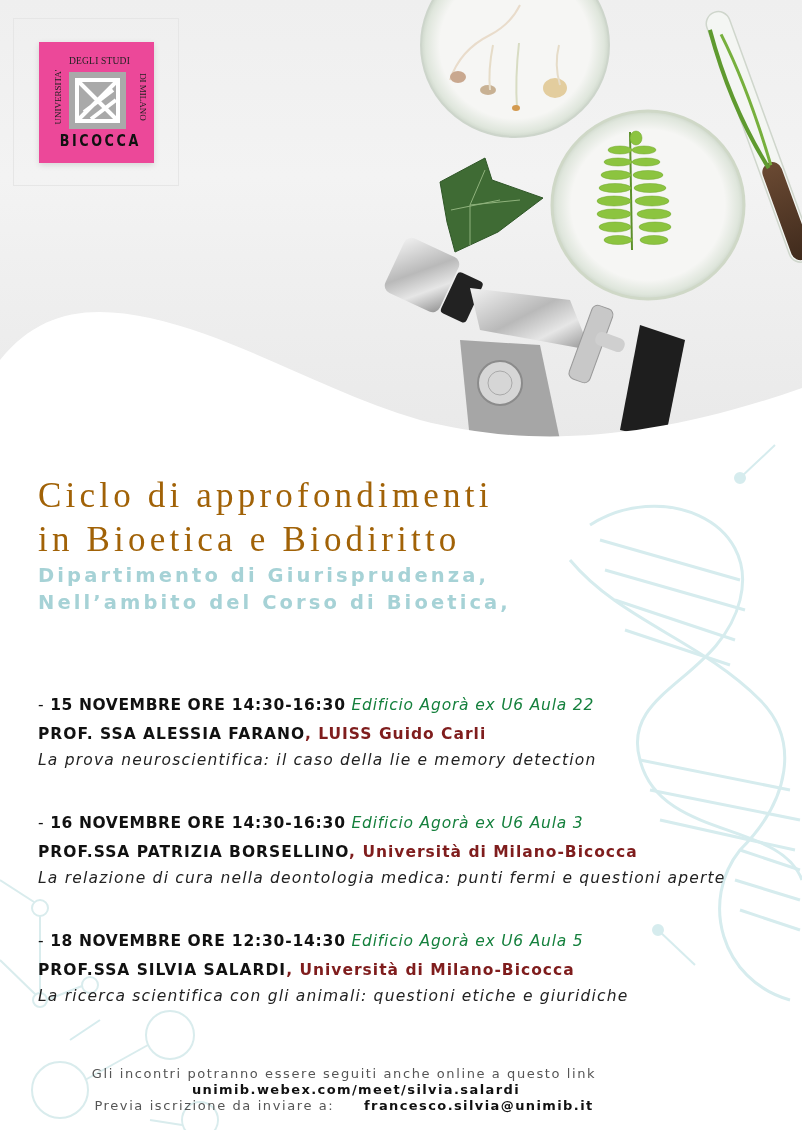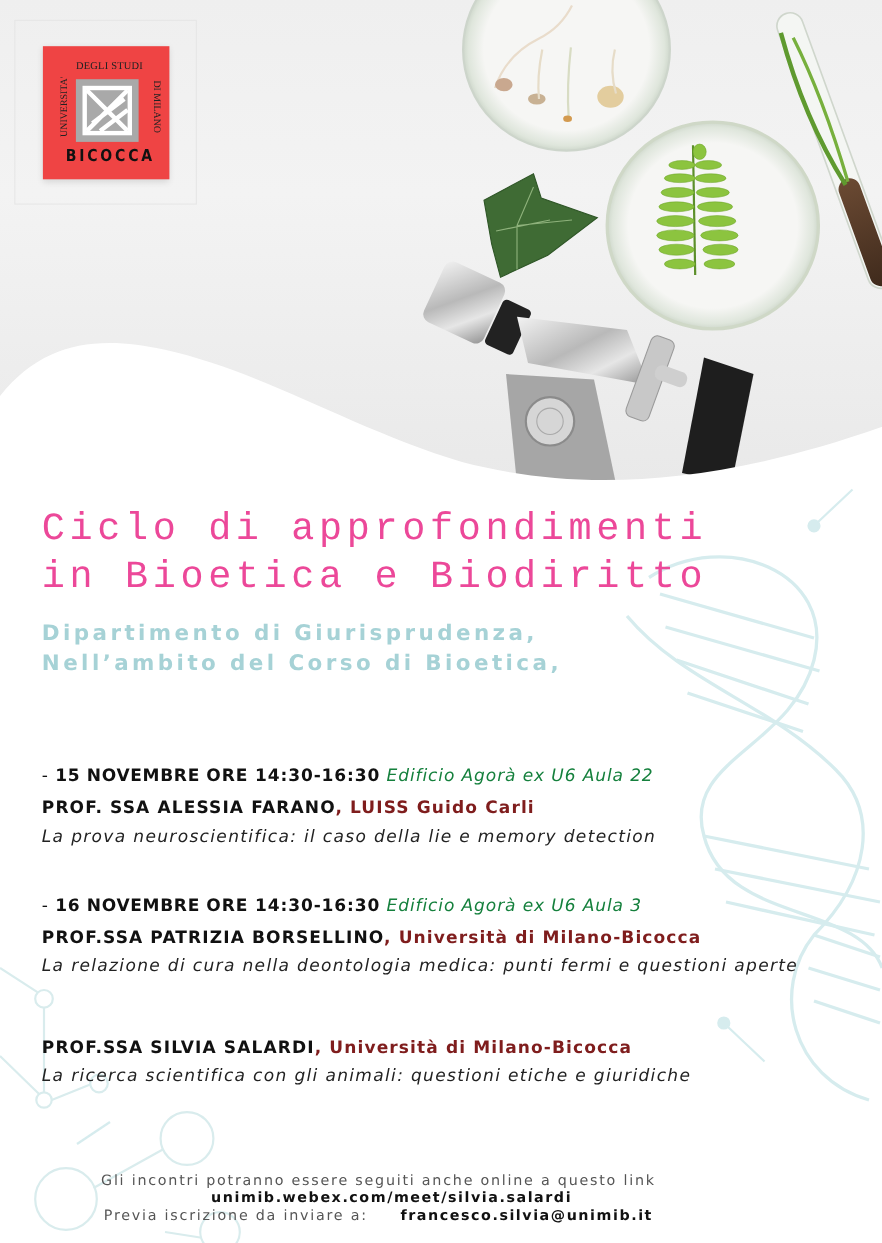--- a/index.html
+++ b/index.html
@@ -7,29 +7,29 @@
   body { font-family: "DejaVu Sans", sans-serif; color: #1a1a1a; position: relative; }
 
   .page { position: relative; width: 802px; height: 1130px; overflow: hidden; background: #ffffff; }
 
   
   .hero { position: absolute; left: 0; top: 0; width: 802px; height: 440px; background: linear-gradient(180deg, #efefef 0%, #f3f3f3 40%, #e9e9e9 100%); overflow: hidden; }
   .hero-wave { position: absolute; left: 0; top: 0; width: 802px; height: 450px; }
 
   
   .logo-frame { position: absolute; left: 13px; top: 18px; width: 166px; height: 168px; border: 1px solid #e6e6e6; }
-  .logo { position: absolute; left: 39px; top: 42px; width: 115px; height: 121px; background: #ef4444; box-shadow: 0 2px 6px rgba(0,0,0,0.12); }
+  .logo { position: absolute; left: 39px; top: 42px; width: 115px; height: 121px; background: #ec4899; box-shadow: 0 2px 6px rgba(0,0,0,0.12); }
   .logo-text-top { position: absolute; left: 30px; top: 14px; font-family: "Liberation Serif", serif; font-size: 9.5px; color: #222; letter-spacing: 0.2px; }
   .logo-text-left { position: absolute; left: -12px; top: 50px; font-family: "Liberation Serif", serif; font-size: 9px; color: #222; transform: rotate(-90deg); transform-origin: center; width: 62px; text-align: center; }
   .logo-text-right { position: absolute; left: 76px; top: 50px; font-family: "Liberation Serif", serif; font-size: 9px; color: #222; transform: rotate(90deg); transform-origin: center; width: 56px; text-align: center; }
   .logo-square { position: absolute; left: 30px; top: 30px; width: 57px; height: 57px; background: #a9a9a9; }
   .logo-bicocca { position: absolute; left: 14px; top: 90px; width: 90px; text-align: center; font-family: "DejaVu Sans", sans-serif; font-weight: bold; font-size: 15px; letter-spacing: 3px; color: #111; transform: scaleX(0.85); }
 
   
-  .title { position: absolute; left: 38px; top: 459px; font-family: Liberation Mono, monospace; font-weight: 300; font-size: 35px; line-height: 44px; letter-spacing: 4.2px; color: #ec4899; }
+  .title { position: absolute; left: 38px; top: 474px; font-family: Liberation Serif, serif; font-weight: 300; font-size: 35px; line-height: 44px; letter-spacing: 4.2px; color: #a16207; }
   .subtitle { position: absolute; left: 38px; top: 563px; font-family: "DejaVu Sans", sans-serif; font-weight: bold; font-size: 19.5px; line-height: 26.5px; letter-spacing: 3.1px; color: #a6d2d6; }
 
   
   .event { position: absolute; left: 38px; }
   .event-line1 { font-size: 15.5px; letter-spacing: 0.8px; color: #111; white-space: nowrap; }
   .event-line1 .date { font-weight: 900; font-weight: bold; letter-spacing: 0.6px; }
   .event-line1 .time { font-weight: 600; font-weight: bold; }
   .event-line1 .place { font-weight: 300; font-weight: normal; color: #15803d; font-style: italic; }
   .event-line2 { margin-top: 11px; font-size: 15.5px; letter-spacing: 1px; color: #111; white-space: nowrap; }
   .event-line2 .speaker { font-weight: bold; }
@@ -204,20 +204,25 @@
       <span class="time">ORE 14:30-16:30</span>
       <span class="place">Edificio Agorà ex U6 Aula 3</span>
     </div>
     <div class="event-line2">
       <span class="speaker">PROF.SSA PATRIZIA BORSELLINO</span><span class="affil">, Università di Milano-Bicocca</span>
     </div>
     <div class="event-line3">La relazione di cura nella deontologia medica: punti fermi e questioni aperte</div>
   </div>
 
   <div class="event" style="top:932px;">
+    <div class="event-line1">
+      <span>- </span><span class="date">18 NOVEMBRE</span>
+      <span class="time">ORE 12:30-14:30</span>
+      <span class="place">Edificio Agorà ex U6 Aula 5</span>
+    </div>
     <div class="event-line2">
       <span class="speaker">PROF.SSA SILVIA SALARDI</span><span class="affil">, Università di Milano-Bicocca</span>
     </div>
     <div class="event-line3">La ricerca scientifica con gli animali: questioni etiche e giuridiche</div>
   </div>
 
   <div class="footer">
     <div>Gli incontri potranno essere seguiti anche online a questo link</div>
     <div class="strong">unimib.webex.com/meet/silvia.salardi</div>
     <div>

